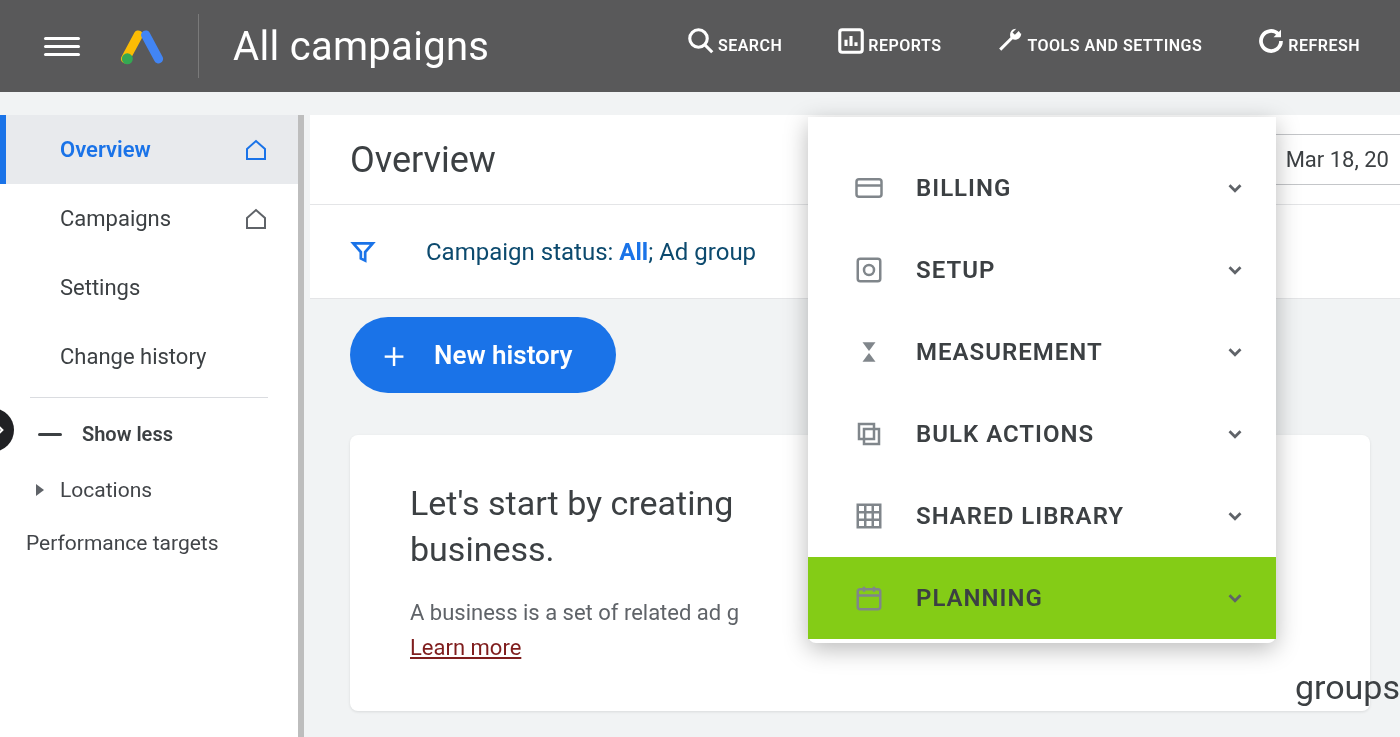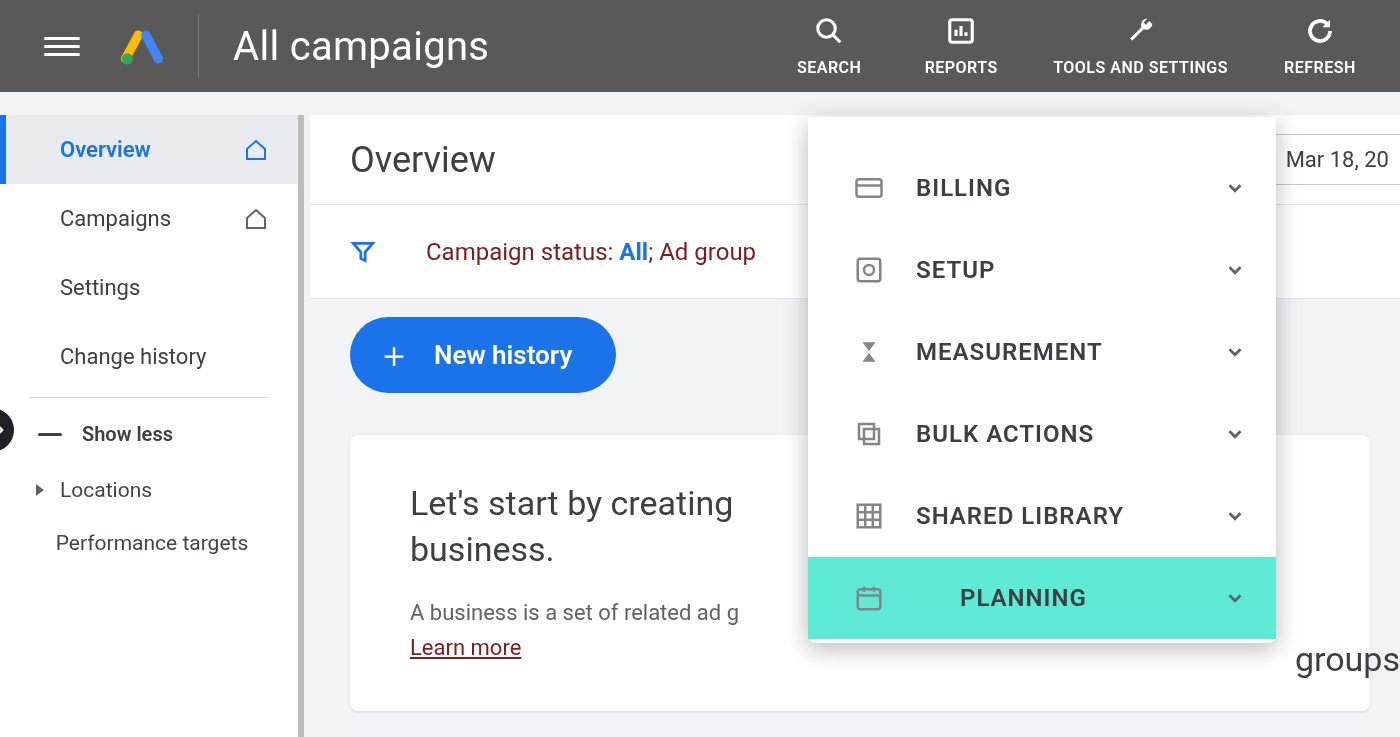--- a/index.html
+++ b/index.html
@@ -26,21 +26,21 @@
     display: flex; flex-direction: column; justify-content: center; gap: 5px;
     margin-right: 40px;
     cursor: pointer;
   }
   .menu-btn span { height: 3px; background:#fff; border-radius: 2px; }
   .logo { width: 44px; height: 44px; margin-right: 34px; }
   .vbar { width:1px; height:64px; background:#7a7a7a; margin-right:34px; }
   .title { font-size: 40px; font-weight: 400; letter-spacing: .3px; flex:1;}
   .topnav { display:flex; gap: 52px; }
   .nav-item {
-    display:flex; flex-direction:column; align-items:center; justify-content:flex-start;
+    display:flex; flex-direction:row; align-items:center; justify-content:flex-start;
     font-size:16px; font-weight:600; letter-spacing:.5px; cursor:pointer;
     min-width: 80px;
   }
   .nav-item .icon { width:34px; height:34px; margin-bottom:10px; display:flex; align-items:center; justify-content:center;}
   .nav-item .label { text-align:center; line-height:1.2;}
 
   
   .sidebar {
     position:absolute; top:115px; left:0; width:304px; bottom:0;
     background:#fff;
@@ -51,21 +51,21 @@
     padding: 22px 30px 22px 60px;
     font-size:22px; color:#3c4043; cursor:pointer;
   }
   .side-item.active { background:#e8eaed; color:#1a73e8; font-weight:600; border-left:6px solid #1a73e8; padding-left:54px;}
   .side-icon { width:24px; height:24px; }
   .divider-sm { height:1px; background:#dadce0; margin: 6px 30px 6px 30px; }
   .expand-row { display:flex; align-items:center; padding:18px 30px 18px 38px; font-size:20px; font-weight:600; color:#3c4043; cursor:pointer;}
   .expand-dash { width:24px; height:3px; background:#3c4043; margin-right:20px; border-radius:2px;}
   .caret-row { display:flex; align-items:center; padding:14px 30px 14px 36px; font-size:21px; color:#424549; cursor:pointer;}
   .caret-tri { width:0; height:0; border-top:6px solid transparent; border-bottom:6px solid transparent; border-left:8px solid #5f6368; margin-right:16px;}
-  .sub-plain { padding:14px 30px 14px 36px; font-size:21px; color:#424549; cursor:pointer; line-height:1.3;text-align:center;}
+  .sub-plain { padding:14px 30px 14px 26px; font-size:21px; color:#424549; cursor:pointer; line-height:1.3;}
 
   .slide-tab {
     position:absolute; top:408px; left:-14px; width:28px; height:44px;
     background:#202124; border-radius:0 22px 22px 0; display:flex; align-items:center; justify-content:center;
   }
 
   
   .main { position:absolute; top:115px; left:310px; right:0; bottom:0; }
   .hdr-row {
     background:#fff; height:90px; display:flex; align-items:center; padding-left:40px;
@@ -73,53 +73,53 @@
   }
   .hdr-title { font-size:36px; color:#3c4043; flex:1;}
   .date-box { border:1px solid #c4c6c9; background:#fff; padding:12px 16px 12px 20px; font-size:22px; color:#3c4043; margin-right:-6px;}
   .filter-row {
     background:#fff; height:94px; display:flex; align-items:center; padding-left:40px;
     border-bottom:1px solid #e4e5e7;
     font-size:24px; color:#1a73e8;
   }
   .funnel { width:26px; height:26px; margin-right:50px; }
   .filter-text-wrap b { font-weight:700; }
-  .filter-text-wrap .lbl-part { color:#7f1d1d; }
+  .filter-text-wrap .lbl-part { color:#0c4a6e; }
 
   .pill-btn {
     margin:18px 0 0 40px;
     background:#1a73e8; color:#fff; border-radius:40px;
     height:76px; padding:0 44px 0 26px; display:inline-flex; align-items:center;
     font-size:26px; font-weight:600; cursor:pointer; gap:22px;
   }
   .pill-plus { font-size:36px; font-weight:300; line-height:1;}
 
   .card {
     background:#fff; border-radius:8px; margin:42px 30px 0 40px; padding:46px 60px;
     box-shadow:0 1px 3px rgba(0,0,0,.1);
     font-size:22px; color:#3c4043;
   }
   .card-h { font-size:34px; line-height:1.35; margin-bottom:22px; }
   .card-sub { font-size:22px; color:#5f6368; line-height:1.6;}
   .learn { color:#7f1d1d; text-decoration:underline; cursor:pointer; }
-  .card-right-word { position:absolute; top:524px; right:0; font-size:34px; color:#3c4043; padding:0 0 0 10px;}
+  .card-right-word { position:absolute; top:552px; right:0; font-size:34px; color:#3c4043; padding:0 0 0 10px;}
 
   
   .dropdown {
     position:absolute; top:117px; left:808px; width:468px;
     background:#fff; border-radius:0 0 8px 8px;
     box-shadow:0 6px 24px rgba(0,0,0,.28);
     padding: 30px 0 4px 0;
   }
   .dd-item {
     display:flex; align-items:center; padding: 24px 30px 24px 44px;
     font-size:24px; font-weight:600; letter-spacing:1px; color:#3c4043;
     cursor:pointer;
   }
-  .dd-item.hover { background:#5eead4;gap:44px; }
+  .dd-item.hover { background:#84cc16; }
   .dd-icon { width:34px; height:34px; margin-right:30px; color:#80868b; flex-shrink:0; display:flex; align-items:center; justify-content:center;}
   .dd-label { flex:1; }
   .dd-chev { width:22px; height:22px; }
 
 </style>
 </head>
 <body>
 
 <div class="topbar">
   <div class="menu-btn">

